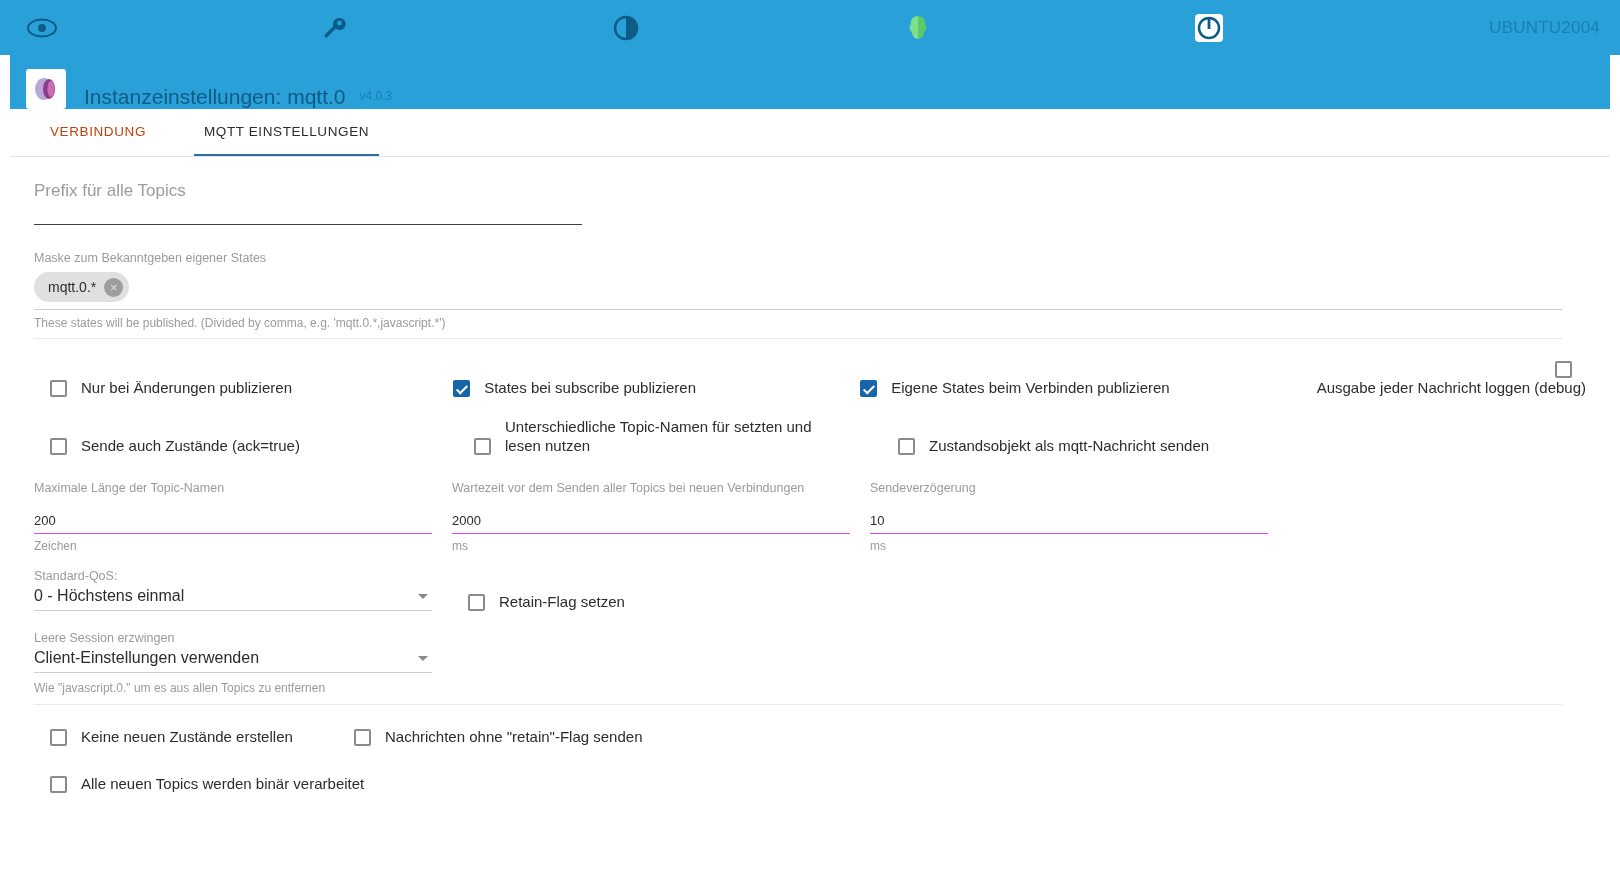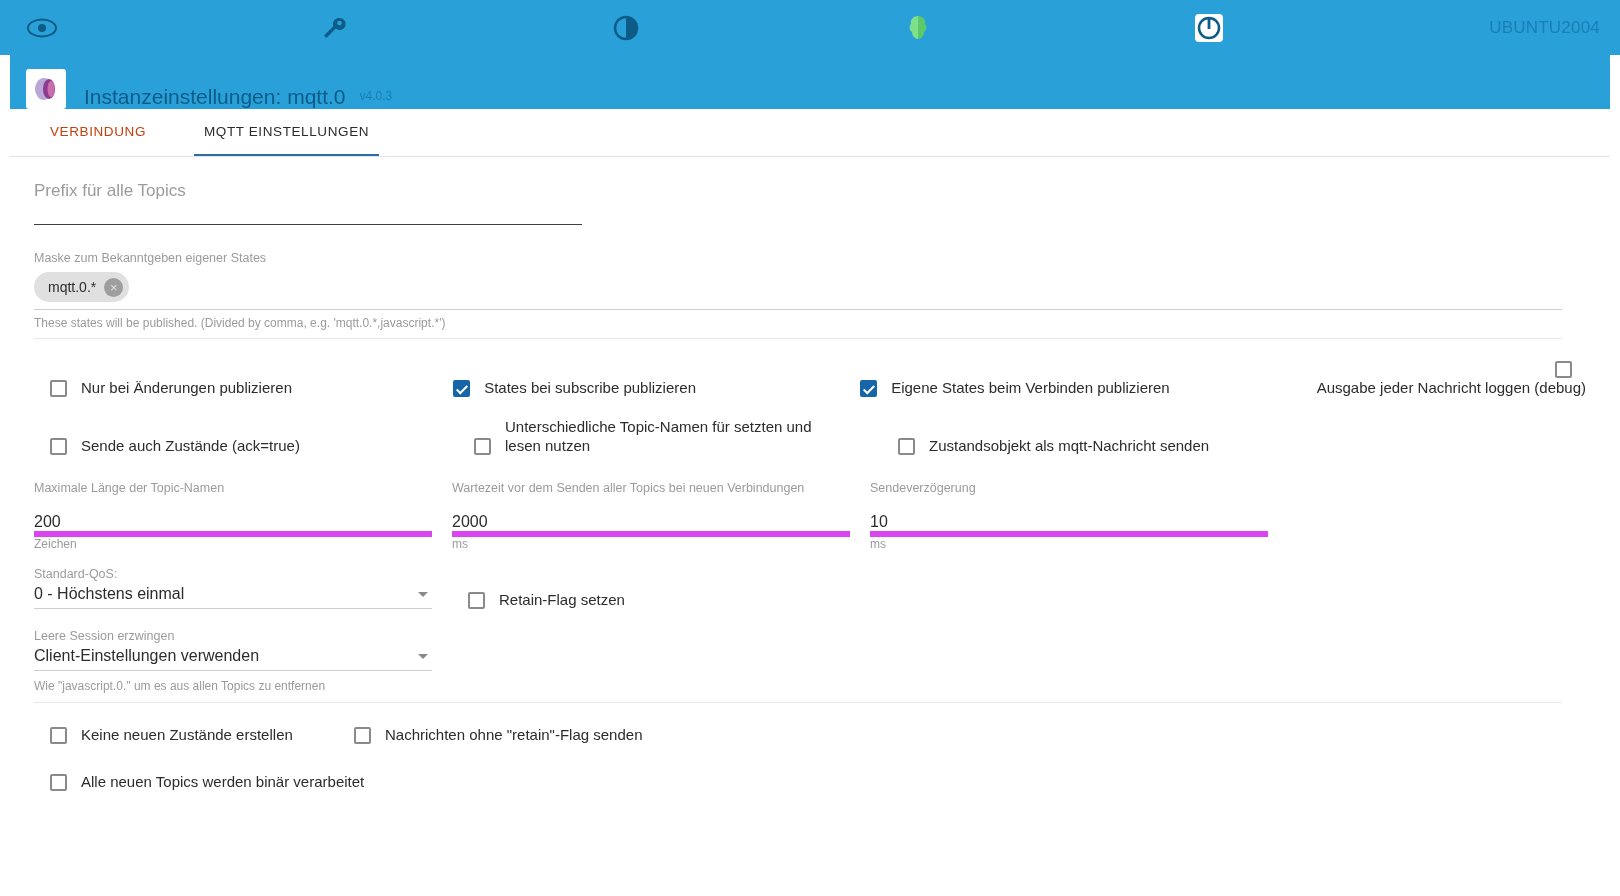--- a/index.html
+++ b/index.html
@@ -216,27 +216,29 @@
   }
 
   
   .numrow {
     display: flex;
     margin-top: 26px;
   }
   .numfield { width: 398px; margin-right: 20px; }
   .numfield .small-label { margin-bottom: 2px; min-height: 30px; }
   .numfield .val {
-    font-size: 16px;
+    font-size: 13px;
     color: #2c2c2c;
-    border-bottom: 6px solid #d946ef;
+    border-bottom: 1px solid #d946ef;
+    padding-bottom: 5px;
   }
   .numfield .unit {
     font-size: 12px;
     color: #9b9b9b;
+    margin-top: 5px;
   }
 
   
   .selrow { display: flex; margin-top: 16px; }
   .selcol { width: 398px; margin-right: 20px; }
   .select {
     border-bottom: 1px solid #cfcfcf;
     padding-bottom: 5px;
     display: flex;
     align-items: center;

